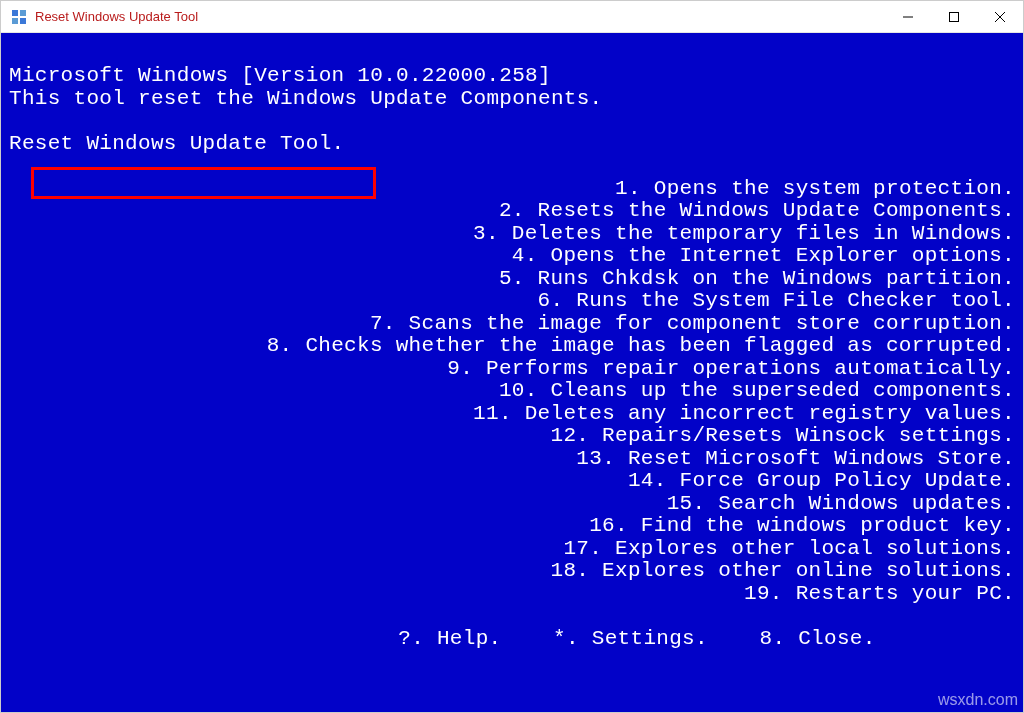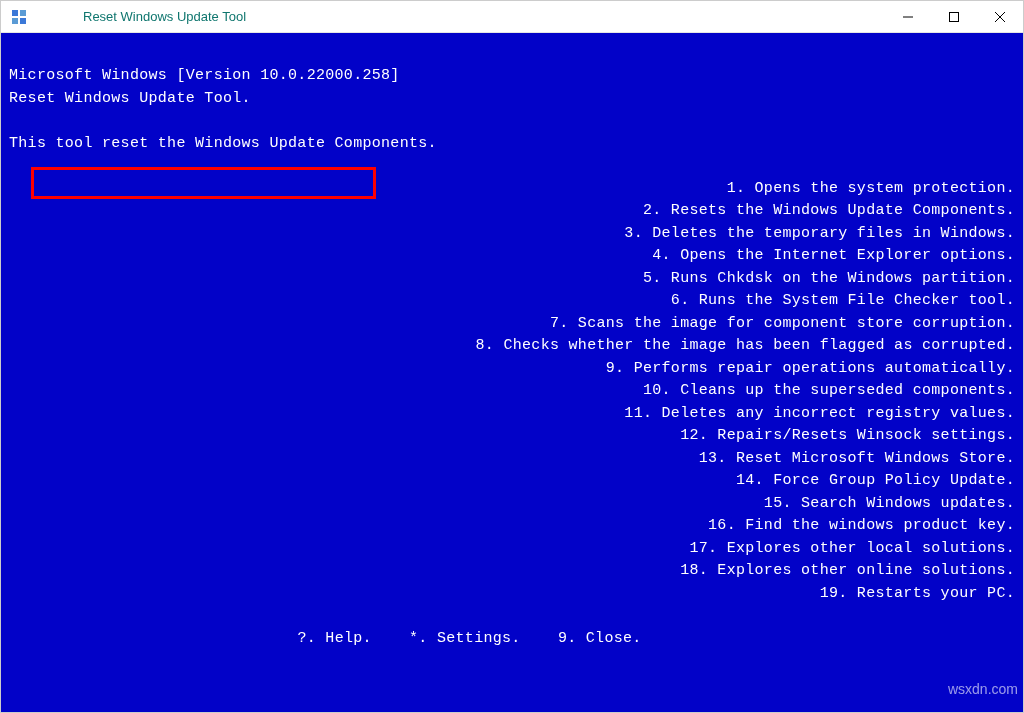--- a/index.html
+++ b/index.html
@@ -29,63 +29,62 @@
       width: 16px;
       height: 16px;
       margin: 0 8px 0 10px;
       display: inline-flex;
       align-items: center;
       justify-content: center;
     }
     .titlebar-title {
       font-family: "Segoe UI", Arial, sans-serif;
       font-size: 13px;
-      color: #0f766e;
+      color: #b91c1c;
       flex: 1;
-      margin-left: 48px;
     }
     .titlebar-controls {
       display: flex;
       height: 100%;
     }
     .titlebar-btn {
       width: 46px;
       height: 100%;
       display: flex;
       align-items: center;
       justify-content: center;
       font-family: "Segoe UI", Arial, sans-serif;
       color: #000;
     }
     .titlebar-btn svg { display: block; }
     .console {
       flex: 1;
       background: #0202c8;
       color: #ffffff;
-      font-size: 15px;
+      font-size: 21px;
       line-height: 22.5px;
       padding: 32px 8px 8px 8px;
       white-space: pre;
       font-family: Consolas, "Courier New", monospace;
       letter-spacing: 0.3px;
       overflow: hidden;
     }
     .menu-line { padding-left: 28px; text-align: right; }
     .footer-line { padding-left: 28px; white-space: pre; }
     .highlight-box {
       position: absolute;
       border: 3px solid #ff0000;
       pointer-events: none;
     }
     .watermark {
       position: absolute;
       right: 6px;
-      bottom: 16px;
+      bottom: 4px;
       font-family: Arial, sans-serif;
-      font-size: 14px;
+      font-size: 16px;
       color: rgba(255,255,255,0.6);
     }
   </style>
 </head>
 <body>
 
 <div class="window">
   <div class="titlebar">
     <span class="titlebar-icon">
       <svg width="16" height="16" viewBox="0 0 16 16">
@@ -109,22 +108,22 @@
       </div>
       <div class="titlebar-btn">
         <svg width="10" height="10" viewBox="0 0 10 10">
             <line x1="0" y1="0" x2="10" y2="10" stroke="#000" stroke-width="1"></line>
             <line x1="10" y1="0" x2="0" y2="10" stroke="#000" stroke-width="1"></line>
           </svg>
       </div>
     </div>
   </div>
 
-  <div class="console"><div>Microsoft Windows [Version 10.0.22000.258]</div><div>Reset Windows Update Tool.</div>
-<div>This tool reset the Windows Update Components.</div>
+  <div class="console"><div>Microsoft Windows [Version 10.0.22000.258]</div><div>This tool reset the Windows Update Components.</div>
+<div>Reset Windows Update Tool.</div>
 <div class="menu-line">1. Opens the system protection.</div><div class="menu-line">2. Resets the Windows Update Components.</div><div class="menu-line">3. Deletes the temporary files in Windows.</div><div class="menu-line">4. Opens the Internet Explorer options.</div><div class="menu-line">5. Runs Chkdsk on the Windows partition.</div><div class="menu-line">6. Runs the System File Checker tool.</div><div class="menu-line">7. Scans the image for component store corruption.</div><div class="menu-line">8. Checks whether the image has been flagged as corrupted.</div><div class="menu-line">9. Performs repair operations automatically.</div><div class="menu-line">10. Cleans up the superseded components.</div><div class="menu-line">11. Deletes any incorrect registry values.</div><div class="menu-line">12. Repairs/Resets Winsock settings.</div><div class="menu-line">13. Reset Microsoft Windows Store.</div><div class="menu-line">14. Force Group Policy Update.</div><div class="menu-line">15. Search Windows updates.</div><div class="menu-line">16. Find the windows product key.</div><div class="menu-line">17. Explores other local solutions.</div><div class="menu-line">18. Explores other online solutions.</div><div class="menu-line">19. Restarts your PC.</div>
-<div class="footer-line">                            ?. Help.    *. Settings.    9. Close.</div>
+<div class="footer-line">                            ?. Help.    *. Settings.    8. Close.</div>
 </div>
 </div>
 
 <div class="highlight-box" style="left:31px;top:167px;width:345px;height:32px;"></div>
 
 <div class="watermark">wsxdn.com</div>
 
 </body></html>

